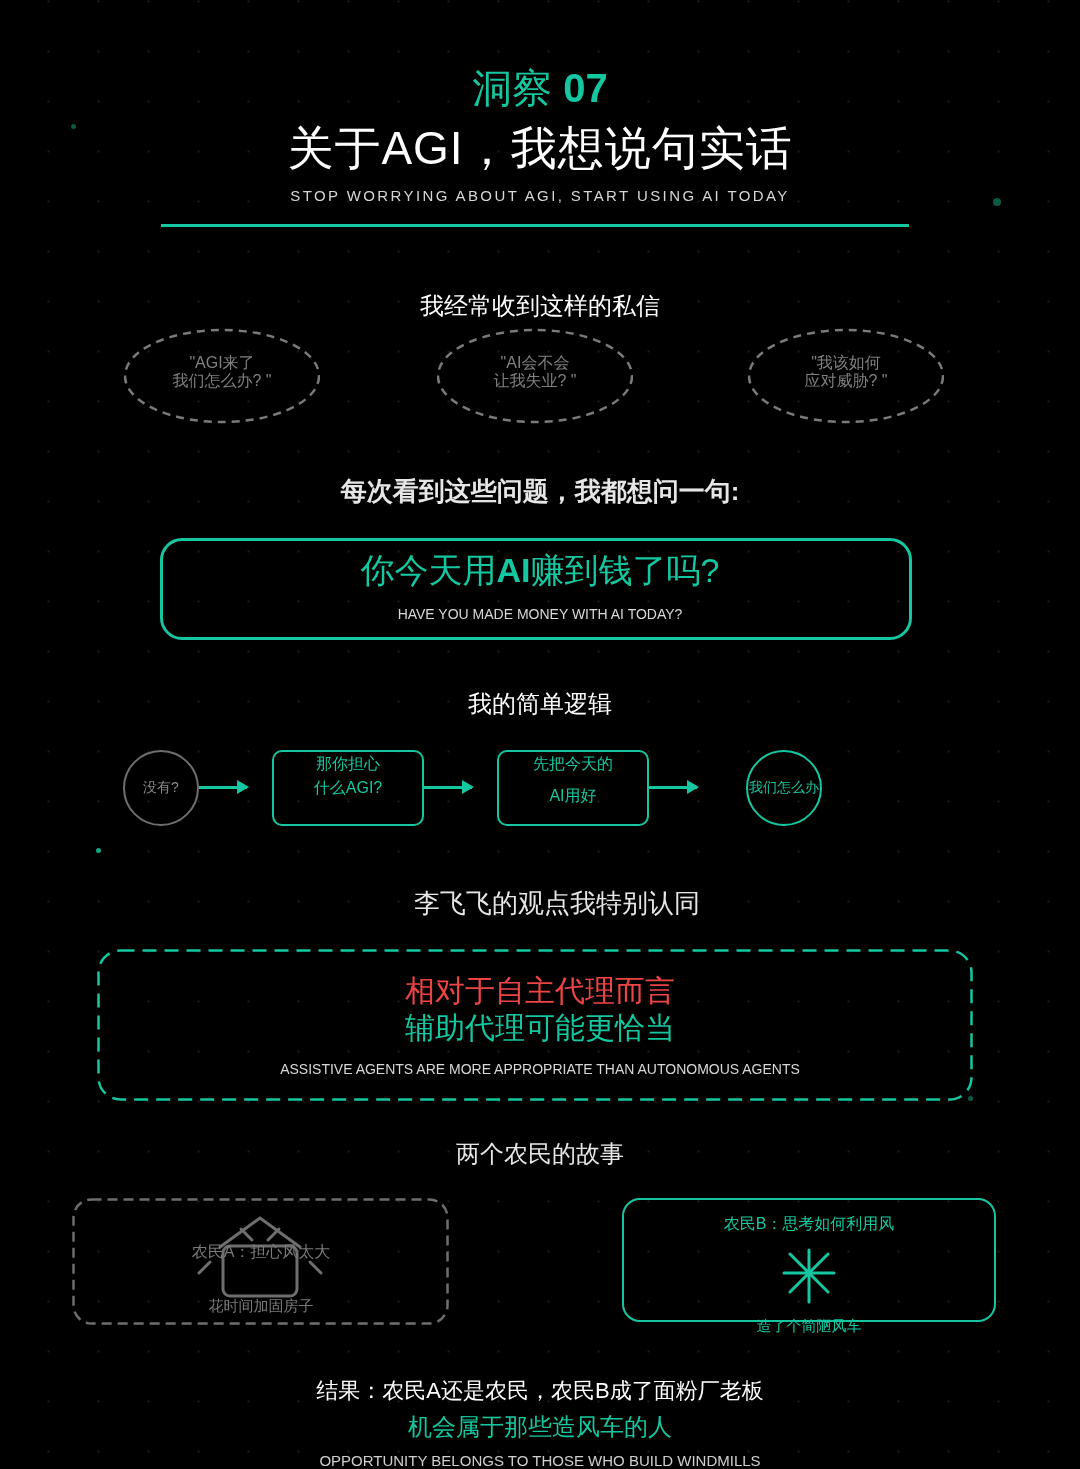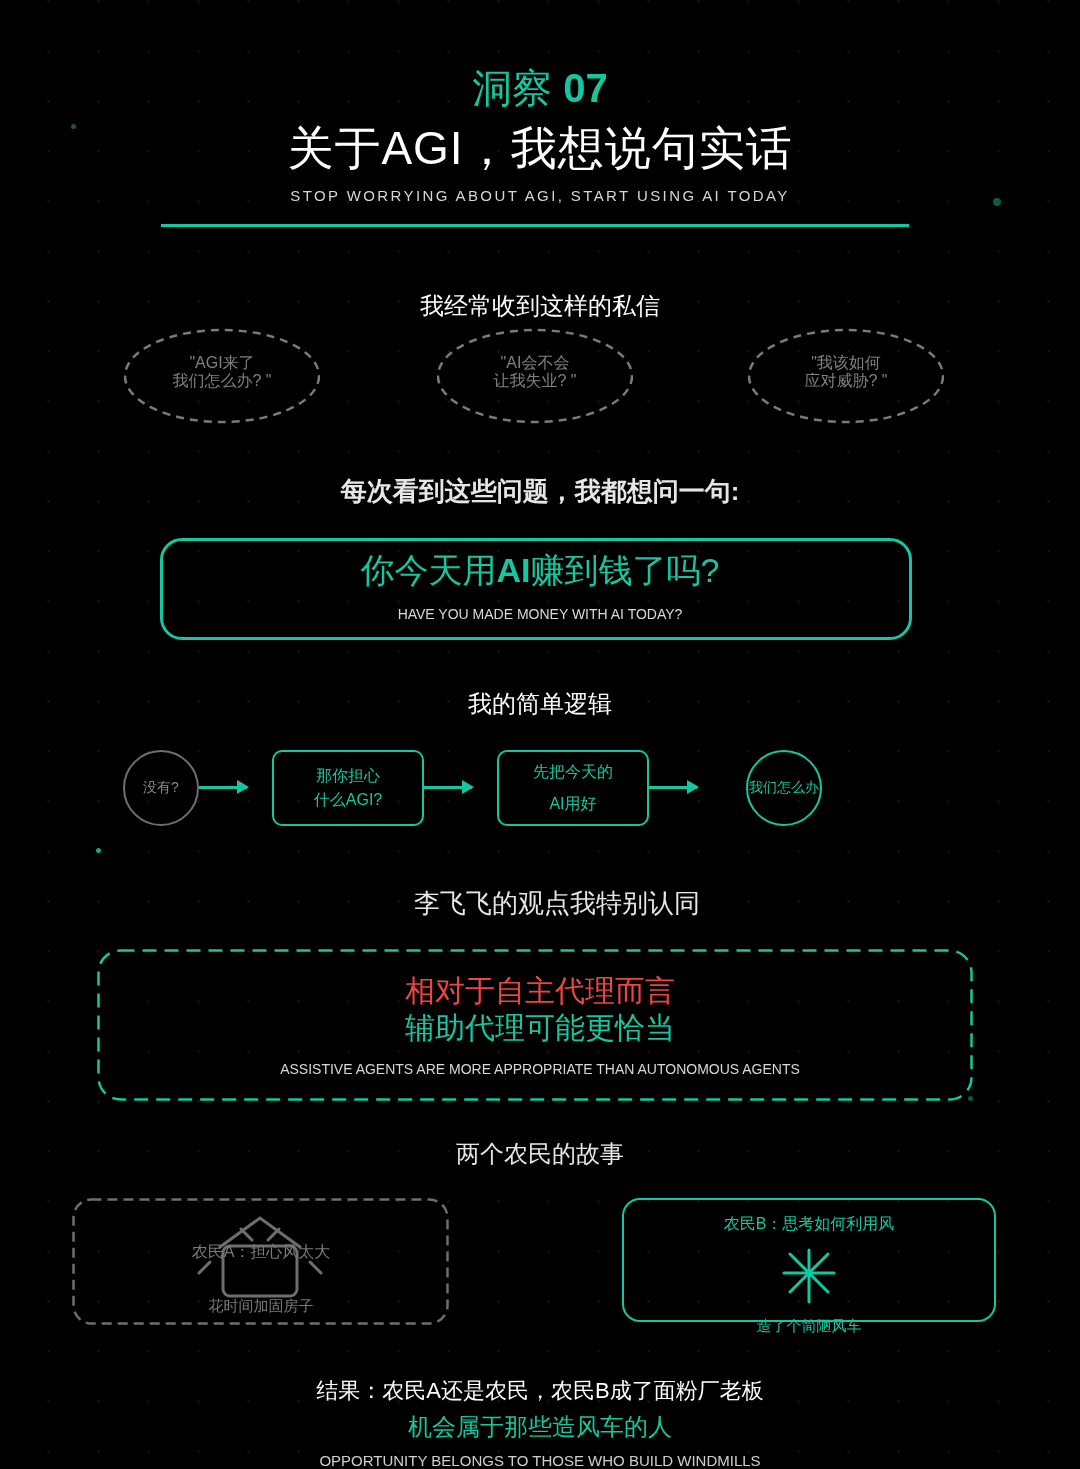--- a/index.html
+++ b/index.html
@@ -32,21 +32,21 @@
 
   #h-question { top: 474px; font-size: 26px; line-height: 34px; color: #e6e6e6; font-weight: 700; }
 
   #money-box { left: 160px; top: 538px; width: 746px; height: 96px; border: 3px solid #14c7a0; border-radius: 22px; }
   #money-cn { top: 548px; font-size: 34px; line-height: 44px; color: #14c7a0; font-weight: 300; }
   #money-en { top: 606px; font-size: 14px; line-height: 16px; color: #d8d8d8; }
 
   #h-logic { top: 688px; }
 
   .flow-circle { position: absolute; width: 72px; height: 72px; border-radius: 50%; display: flex; align-items: center; justify-content: center; font-size: 14px; }
-  .flow-box { position: absolute; width: 146px; height: 72px; border: 2.5px solid #14c7a0; border-radius: 10px; display: flex; flex-direction: column; align-items: center; justify-content: center; color: #14c7a0; font-size: 16px; line-height: 24px; box-sizing: border-box; }
+  .flow-box { position: absolute; width: 146px; height: 72px; border: 2.5px solid #14c7a0; border-radius: 10px; display: flex; flex-direction: column; align-items: center; color: #14c7a0; font-size: 16px; line-height: 24px; box-sizing: border-box; }
   .arrow { position: absolute; height: 2.5px; background: #14c7a0; }
   .arrow::after { content: ""; position: absolute; right: -2px; top: -6px; border-left: 12px solid #14c7a0; border-top: 7px solid transparent; border-bottom: 7px solid transparent; }
 
   #h-feifei { top: 886px; font-size: 26px; line-height: 34px; color: #e6e6e6; font-weight: 300; padding-left: 17px; }
   #quote-box { position: absolute; left: 97px; top: 949px; }
   #quote-cn1 { top: 972px; font-size: 30px; line-height: 38px; color: #ef4444; font-weight: 300; }
   #quote-cn2 { top: 1009px; font-size: 30px; line-height: 38px; color: #14c7a0; font-weight: 300; }
   #quote-en { top: 1061px; font-size: 14px; line-height: 16px; color: #d8d8d8; }
 
   #h-story { top: 1138px; font-size: 24px; line-height: 32px; color: #e6e6e6; font-weight: 300; }

